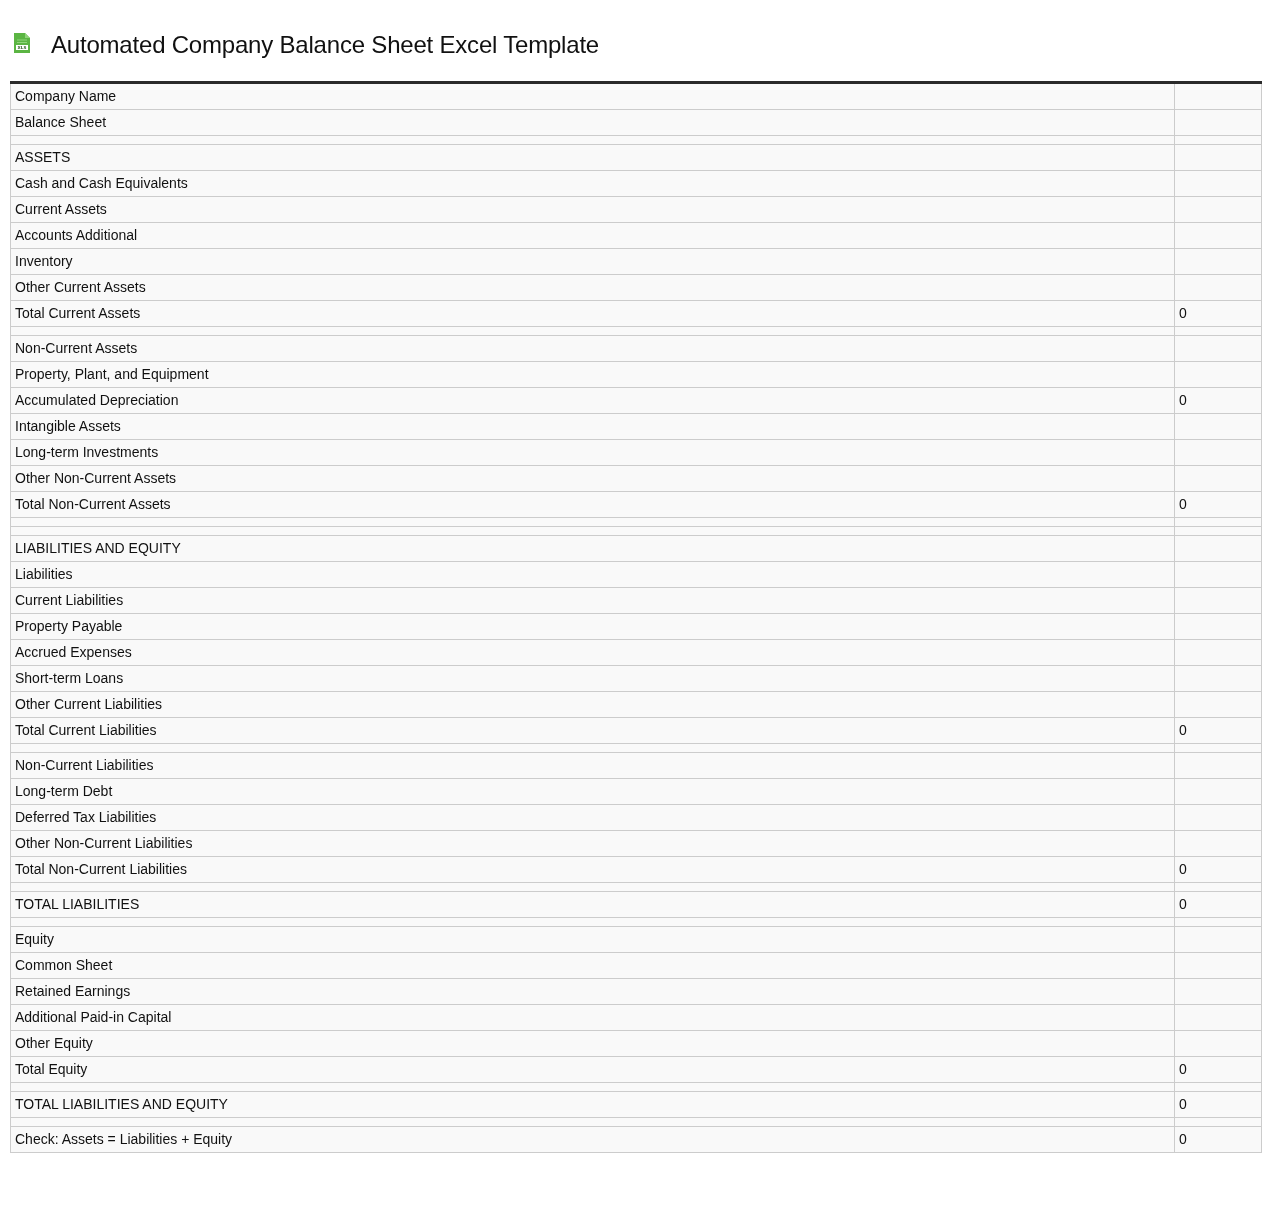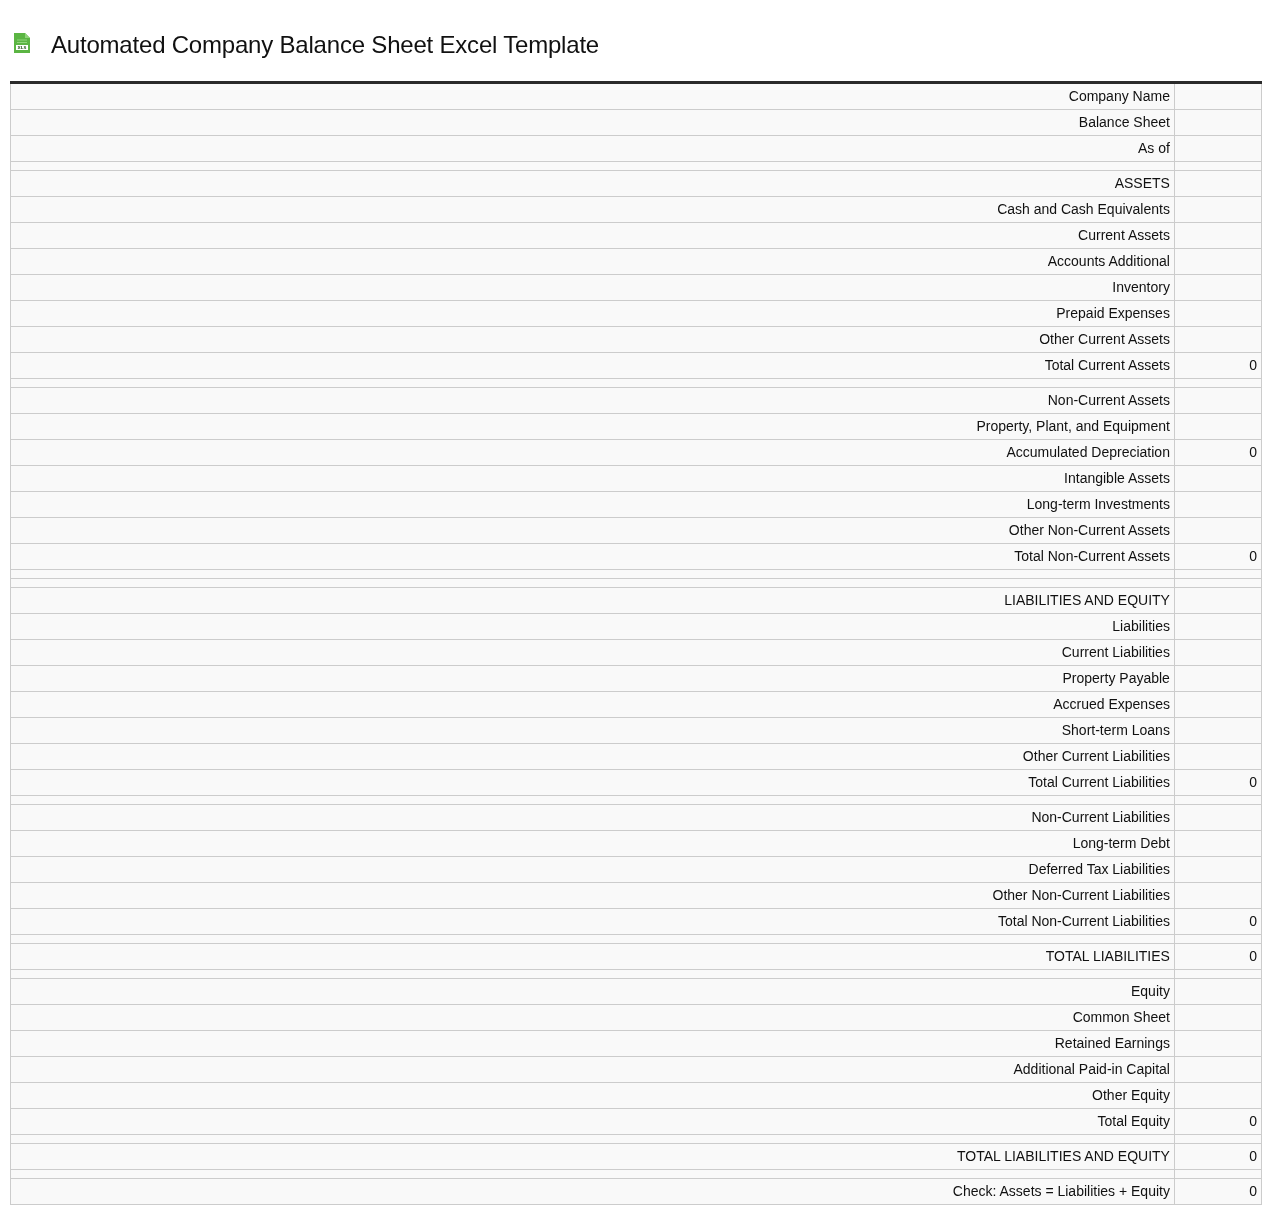--- a/index.html
+++ b/index.html
@@ -1,20 +1,20 @@
 <!DOCTYPE html>
 <html><head>
 <meta charset="utf-8">
 <style>
   html, body { margin:0; padding:0; background:#ffffff; }
   body { width:1262px; height:1231px; overflow:hidden; font-family:"Liberation Sans", "DejaVu Sans", sans-serif; color:#111; }
   .header { position:absolute; left:0; top:0; width:1044px; height:81px;text-decoration:underline; }
   .file-icon { position:absolute; left:13px; top:32px; width:18px; height:22px; }
   .title { position:absolute; left:51px; top:31px; font-size:24px; color:#111; white-space:nowrap; letter-spacing:-0.2px; }
-  .sheet { position:absolute; left:10px; top:81px; width:1252px; border-collapse:collapse; border-top:3px solid #2b2b2b;text-align:right; }
+  .sheet { position:absolute; left:10px; top:81px; width:1252px; border-collapse:collapse; border-top:3px solid #2b2b2b; }
   .sheet td { border:1px solid #cccccc; background:#f9f9f9; font-size:14px; padding:0 4px; height:25px; line-height:25px; white-space:nowrap; color:#111; }
   .sheet td.label { width:1154px; }
   .sheet td.value { width:78px; }
   .sheet tr.spacer td { height:8px; line-height:8px; padding:0; font-size:0; }
 </style>
 </head>
 <body>
 
 <div class="header">
   <svg class="file-icon" viewBox="0 0 18 22">
@@ -31,24 +31,20 @@
 <table class="sheet">
   <tbody id="sheet-body">
       <tr>
         <td class="label">Company Name</td>
         <td class="value"></td>
       </tr>
       <tr>
         <td class="label">Balance Sheet</td>
         <td class="value"></td>
       </tr>
-      <tr>
-        <td class="label">As of</td>
-        <td class="value"></td>
-      </tr>
       <tr class="spacer">
         <td class="label"></td>
         <td class="value"></td>
       </tr>
       <tr>
         <td class="label">ASSETS</td>
         <td class="value"></td>
       </tr>
       <tr>
         <td class="label">Cash and Cash Equivalents</td>
@@ -57,24 +53,20 @@
       <tr>
         <td class="label">Current Assets</td>
         <td class="value"></td>
       </tr>
       <tr>
         <td class="label">Accounts Additional</td>
         <td class="value"></td>
       </tr>
       <tr>
         <td class="label">Inventory</td>
-        <td class="value"></td>
-      </tr>
-      <tr>
-        <td class="label">Prepaid Expenses</td>
         <td class="value"></td>
       </tr>
       <tr>
         <td class="label">Other Current Assets</td>
         <td class="value"></td>
       </tr>
       <tr>
         <td class="label">Total Current Assets</td>
         <td class="value">0</td>
       </tr>

